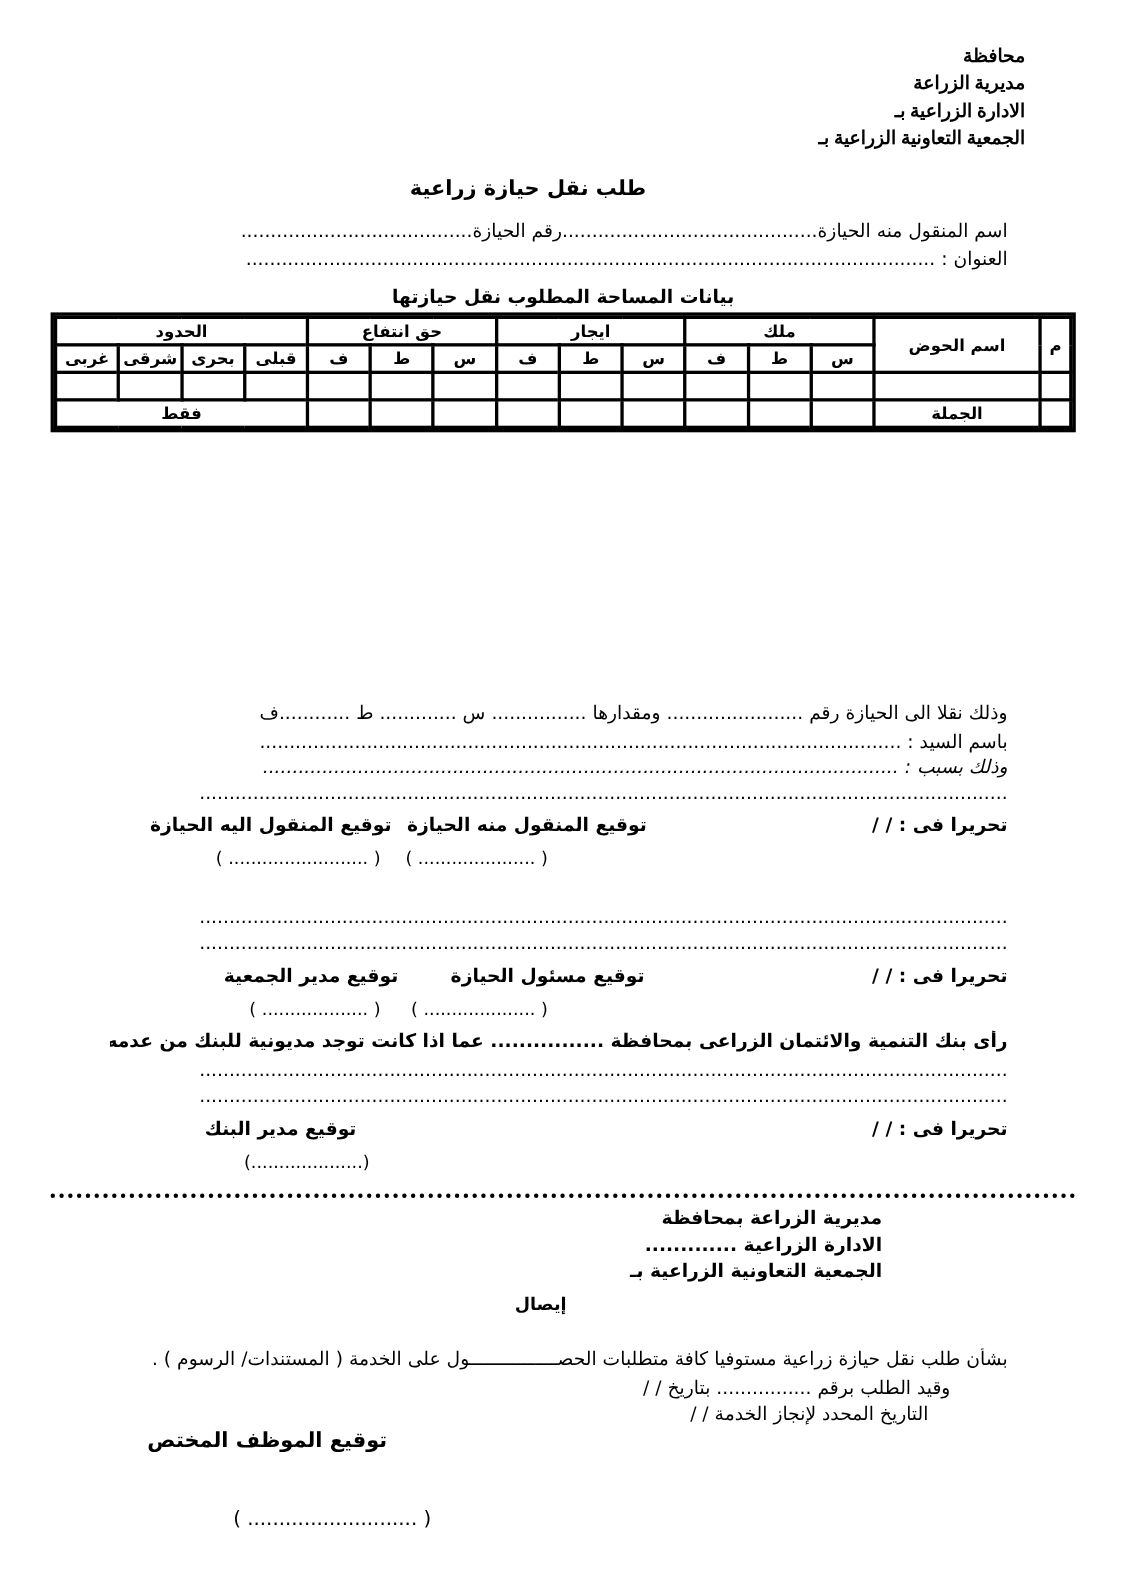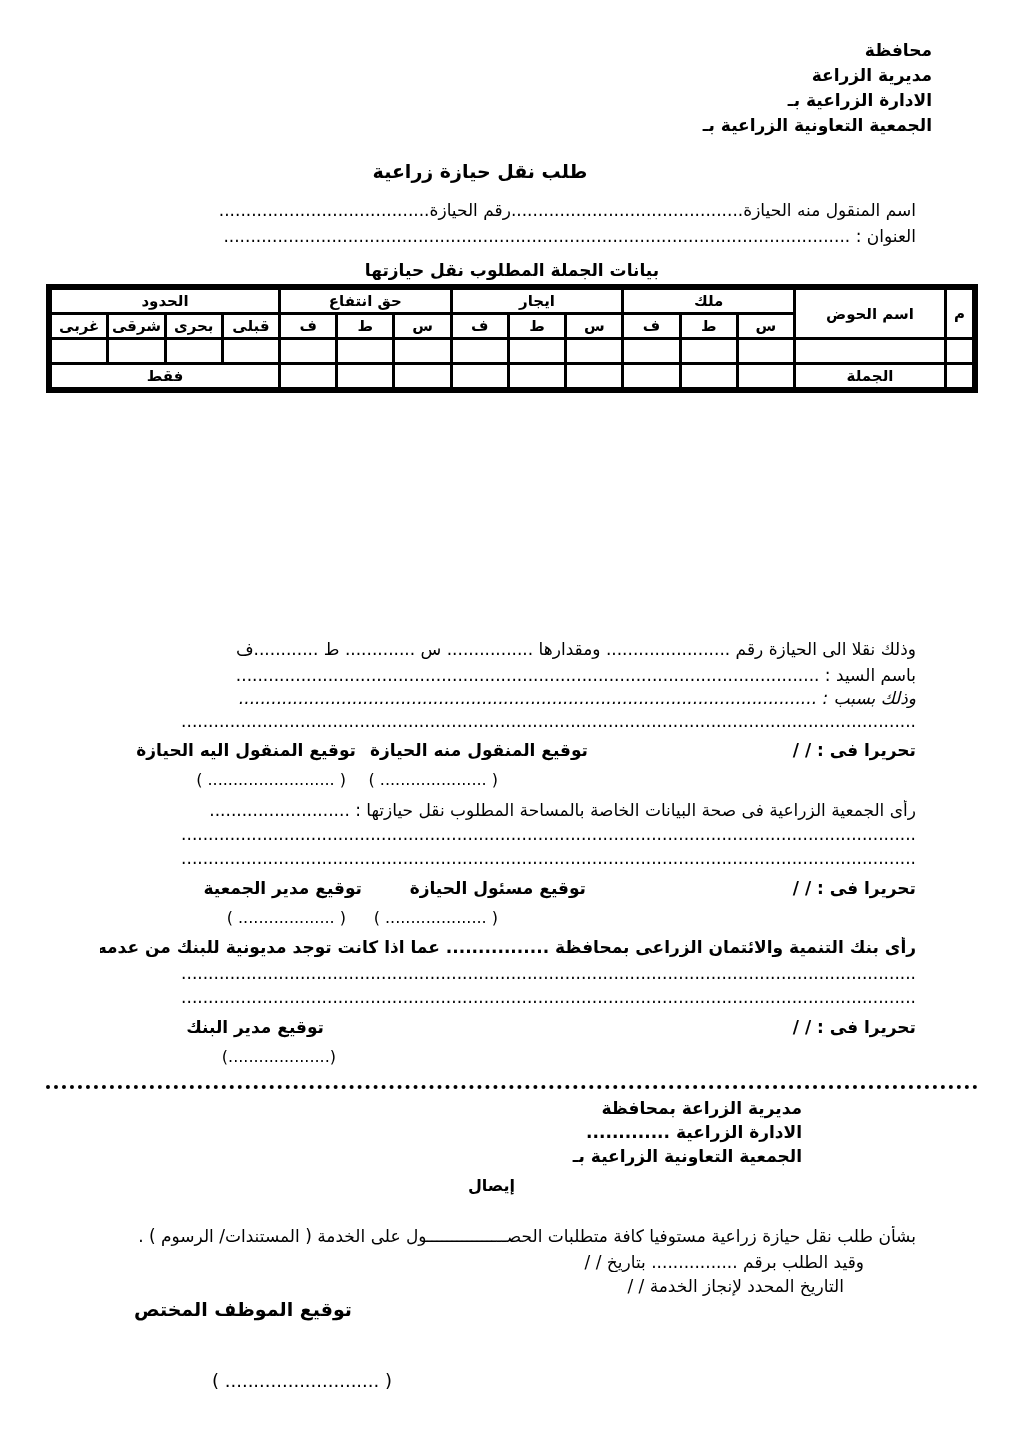--- a/index.html
+++ b/index.html
@@ -26,21 +26,21 @@
   .hdr {
     position: absolute;
     top: 38px;
     right: 92px;
     text-align: right;
     font-weight: bold;
     font-size: 17px;
     line-height: 25px;
     direction: rtl;
   }
-  .hdr div { white-space: nowrap; }
+  .hdr div { white-space: nowrap; font-family: Liberation Serif, serif; }
 
   .doc-title {
     position: absolute;
     top: 160px;
     right: 0;
     width: 1024px;
     text-align: center;
     font-weight: bold;
     font-size: 19px;
     direction: rtl;
@@ -190,21 +190,21 @@
 
   <div class="fullline" style="top:200px;">
     <span>اسم المنقول منه الحيازة</span><span class="dots">...........................................</span><span>رقم الحيازة</span><span class="dots">.......................................</span>
   </div>
 
   <div class="fullline" style="top:226px;">
     <span>العنوان :</span>
     <span class="dots">....................................................................................................................</span>
   </div>
 
-  <div class="tbl-caption">بيانات الجملة المطلوب نقل حيازتها</div>
+  <div class="tbl-caption">بيانات المساحة المطلوب نقل حيازتها</div>
 
   <div class="tbl-wrap">
     <table class="grid">
       <tbody>
         <tr>
           <td class="col-m h-group" rowspan="2">م</td>
           <td class="col-hod h-group" rowspan="2">اسم الحوض</td>
           <td class="h-group" colspan="3">ملك</td>
           <td class="h-group" colspan="3">ايجار</td>
           <td class="h-group" colspan="3">حق انتفاع</td>
@@ -272,24 +272,20 @@
     <span class="dots">...........................................................................................................</span>
   </div>
   <div class="fullline" style="top:711px;">........................................................................................................................................</div>
 
   <div class="sig-row" style="top:740px; right:108px;">تحريرا فى :    /    /</div>
   <div class="sig-row" style="top:740px; right:436px;">توقيع المنقول منه الحيازة</div>
   <div class="sig-row" style="top:740px; right:668px;">توقيع المنقول اليه الحيازة</div>
   <div class="paren" style="top:770px; right:526px;">( ..................... )</div>
   <div class="paren" style="top:770px; right:678px;">( ......................... )</div>
 
-  <div class="fullline" style="top:800px;">
-    <span>رأى الجمعية الزراعية فى صحة البيانات الخاصة بالمساحة المطلوب نقل حيازتها :</span>
-    <span class="dots">..........................</span>
-  </div>
   <div class="fullline" style="top:824px;">........................................................................................................................................</div>
   <div class="fullline" style="top:848px;">........................................................................................................................................</div>
 
   <div class="sig-row" style="top:878px; right:108px;">تحريرا فى :    /    /</div>
   <div class="sig-row" style="top:878px; right:438px;">توقيع مسئول الحيازة</div>
   <div class="sig-row" style="top:878px; right:662px;">توقيع مدير الجمعية</div>
   <div class="paren" style="top:908px; right:526px;">( .................... )</div>
   <div class="paren" style="top:908px; right:678px;">( ................... )</div>
 
   <div class="fullline" style="top:937px; font-weight:bold;">

